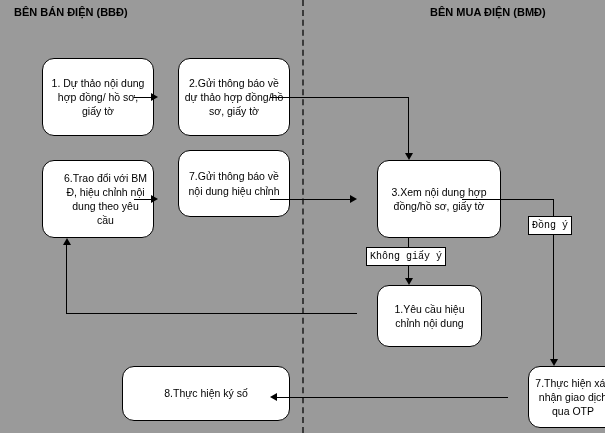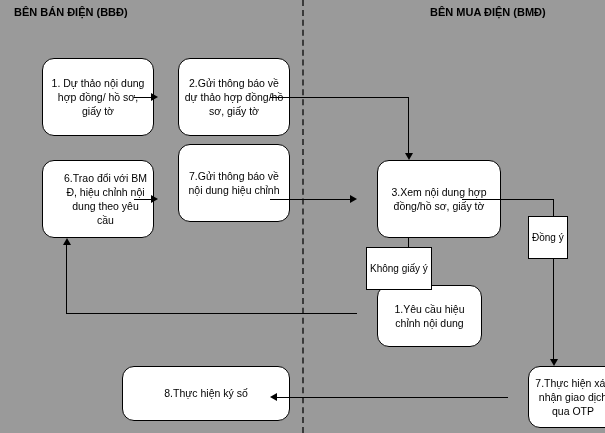--- a/index.html
+++ b/index.html
@@ -84,23 +84,24 @@
     border-right: 4px solid transparent;
     border-bottom: 7px solid #000000;
   }
 
   .edge-label {
     position: absolute;
     background: #ffffff;
     border: 1px solid #000000;
     font-size: 10px;
     color: #000000;
-    padding: 15px 3px;
+    padding: 3px 3px;
     white-space: nowrap;
     box-sizing: border-box;
+    font-family: Liberation Mono, monospace;
   }
 </style>
 </head>
 <body>
 
 <div id="canvas">
 
   <div class="title" id="title-left">BÊN BÁN ĐIỆN (BBĐ)</div>
   <div class="title" id="title-right">BÊN MUA ĐIỆN (BMĐ)</div>
 
@@ -111,21 +112,21 @@
   </div>
 
   <div class="node" style="left:158px; top:58px; width:112px; height:78px;">
     <span>2.Gửi thông báo về dự thảo hợp đồng/hồ sơ, giấy tờ</span>
   </div>
 
   <div class="node" style="left:22px; top:160px; width:112px; height:78px;padding-left:20px;">
     <span>6.Trao đổi với BM Đ, hiệu chỉnh nội dung theo yêu cầu</span>
   </div>
 
-  <div class="node" style="left:158px; top:144px; width:112px; height:78px;">
+  <div class="node" style="left:158px; top:150px; width:112px; height:67px;">
     <span>7.Gửi thông báo về nội dung hiệu chỉnh</span>
   </div>
 
   <div class="node" style="left:357px; top:160px; width:124px; height:78px;">
     <span>3.Xem nội dung hợp đồng/hồ sơ, giấy tờ</span>
   </div>
 
   <div class="node" style="left:357px; top:285px; width:105px; height:62px;">
     <span>1.Yêu cầu hiệu chỉnh nội dung</span>
   </div>

